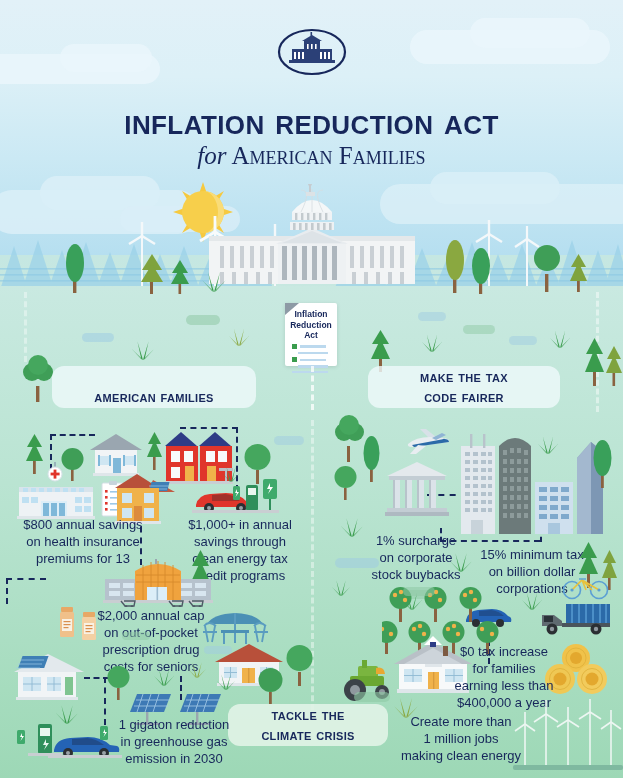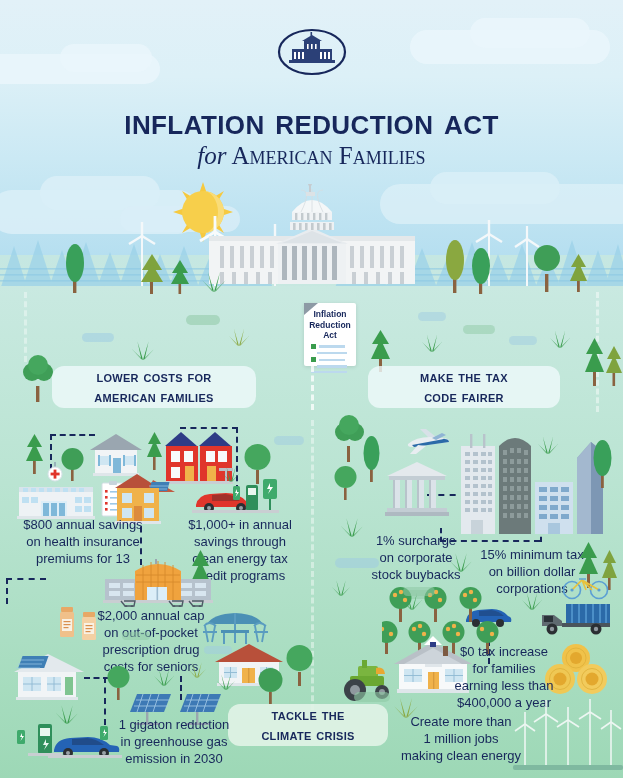--- a/index.html
+++ b/index.html
@@ -66,21 +66,20 @@
   
   .dash { position:absolute; }
   .dash-h { border-top:2px dashed #17275b; }
   .dash-v { border-left:2px dashed #17275b; }
   .dash-wv { border-left:3px dashed rgba(255,255,255,.75); }
 
   
   .doc {
     position:absolute; background:#ffffff; border-radius:2px;
     box-shadow:0 1px 4px rgba(0,0,0,.12);
-    margin-left:19px;
   }
   .doc-title { text-align:center; color:#17275b; font-weight:700; font-size:8.5px; line-height:1.25; padding-top:6px;}
   .doc-row { display:flex; align-items:center; gap:3px; margin:3px 0 0 7px; }
   .doc-sq { width:5px; height:5px; background:#3a9c4d; }
   .doc-ln { height:2.5px; background:#bcd9ee; }
   .doc-fold { position:absolute; left:0; top:0; width:14px; height:12px; background:#8d9aa5; clip-path:polygon(0 0,100% 0,0 100%); }
 
   svg { display:block; }
 </style>
 </head>
@@ -415,21 +414,21 @@
   </svg>
   <svg style="position:absolute;left:20px;top:352px;" width="36" height="50" viewBox="0 0 36 50">
     <rect x="16" y="34" width="3.4" height="16" fill="#8a6240"></rect>
     <circle cx="12" cy="20" r="9" fill="#3f9e57"></circle>
     <circle cx="24" cy="20" r="9" fill="#3f9e57"></circle>
     <circle cx="18" cy="13" r="10" fill="#45a75e"></circle>
   </svg>
 
   <div class="sect" style="left:52px;top:366px;width:204px;height:42px;">
     <div>
-      <span>Lower Costs for</span><br>
+      <br>
       <span>American Families</span>
     </div>
   </div>
 
   <div class="sect sect-green" style="left:228px;top:704px;width:160px;height:42px;">
     <div>
       <span>Tackle the</span><br>
       <span>Climate Crisis</span>
     </div>
   </div>

